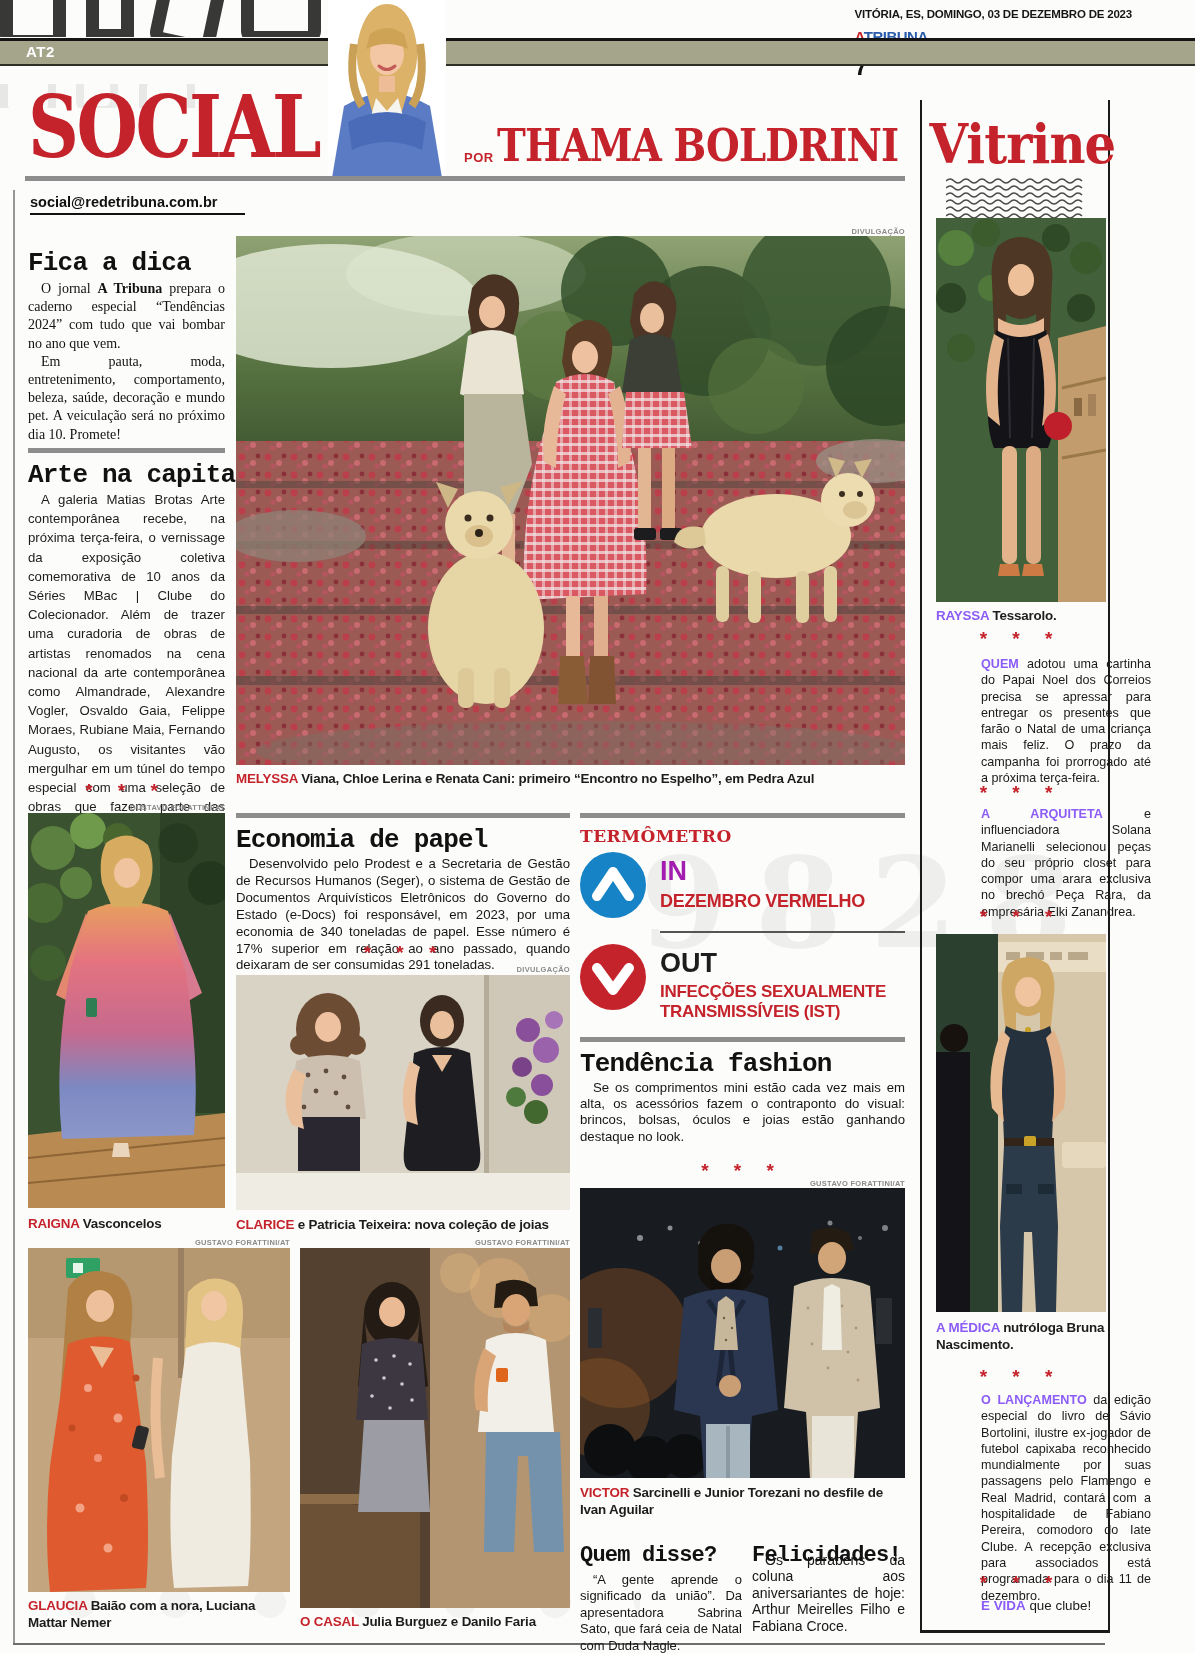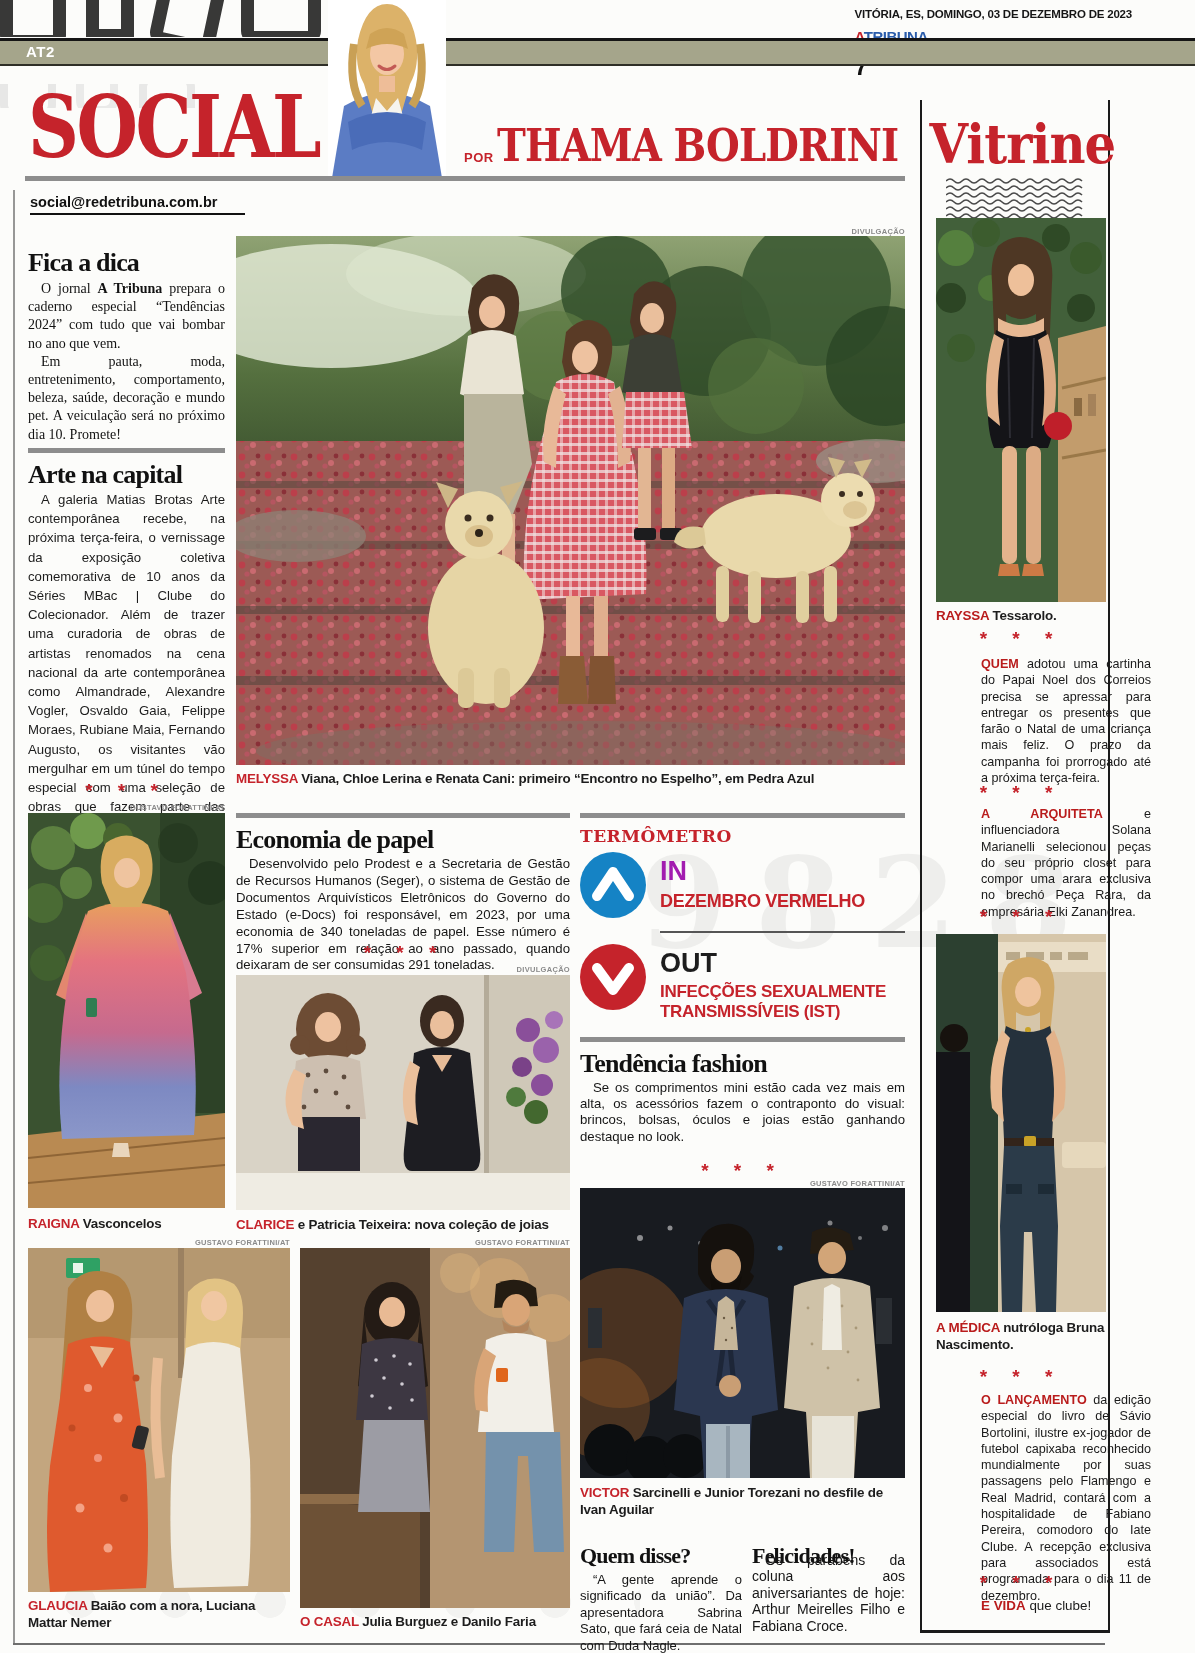--- a/index.html
+++ b/index.html
@@ -6,30 +6,30 @@
   .page{position:relative;width:1195px;height:1653px;background:#fcfcfa;overflow:hidden;
         font-family:"Liberation Sans",sans-serif;color:#1c1c1c;}
   .abs{position:absolute;}
   .serifdisp{font-family:"DejaVu Serif",serif;}
   .bodyserif{font-family:"Liberation Serif",serif;font-size:14px;line-height:18.2px;text-align:justify;color:#121212;}
   .bodysans{font-size:13.2px;line-height:19.2px;text-align:justify;color:#1c1c1c;}
   .smallsans{font-size:13.2px;line-height:16.9px;text-align:justify;color:#161616;}
   p{margin:0;}
   .ind{text-indent:13px;}
   h1,h2,h3{margin:0;font-weight:bold;}
-  .sechead{font-family:Liberation Serif, serif;font-weight:bold;letter-spacing:-0.8px;color:#111;}
+  .sechead{font-family:Liberation Mono, monospace;font-weight:bold;letter-spacing:-0.8px;color:#111;}
   .graybar{background:#8d8d8d;height:5px;}
   .stars{color:#c5232b;font-weight:bold;font-size:19px;letter-spacing:10px;text-align:center;line-height:18px;}
   .credit{font-size:7.5px;color:#8a8a8a;text-align:right;letter-spacing:.3px;font-weight:bold;}
   .caption{font-size:13.4px;font-weight:bold;color:#1d1d1d;letter-spacing:-0.2px;line-height:16.5px;}
   .caption .lead{color:#c5232b;}
   .photo{position:absolute;overflow:hidden;background:#cfcabe;}
   .photo svg{display:block;width:100%;height:100%;}
   .vbody{font-size:12.6px;line-height:16.3px;text-align:justify;color:#1a1a1a;margin-left:45px;}
-  .vlead{color:#b91c1c;font-weight:bold;}
+  .vlead{color:#8b5cf6;font-weight:bold;}
   .redtxt{color:#c5232b;}
   .ghost-shape{display:inline-block;border:13px solid #1d1d1d;border-radius:13px;width:40px;height:52px;
                margin-right:16px;vertical-align:top;}
 </style>
 </head>
 <body>
 
 <div class="page">
 
   <div class="abs" style="left:0;top:0;width:345px;height:37px;overflow:hidden;opacity:.88;">

